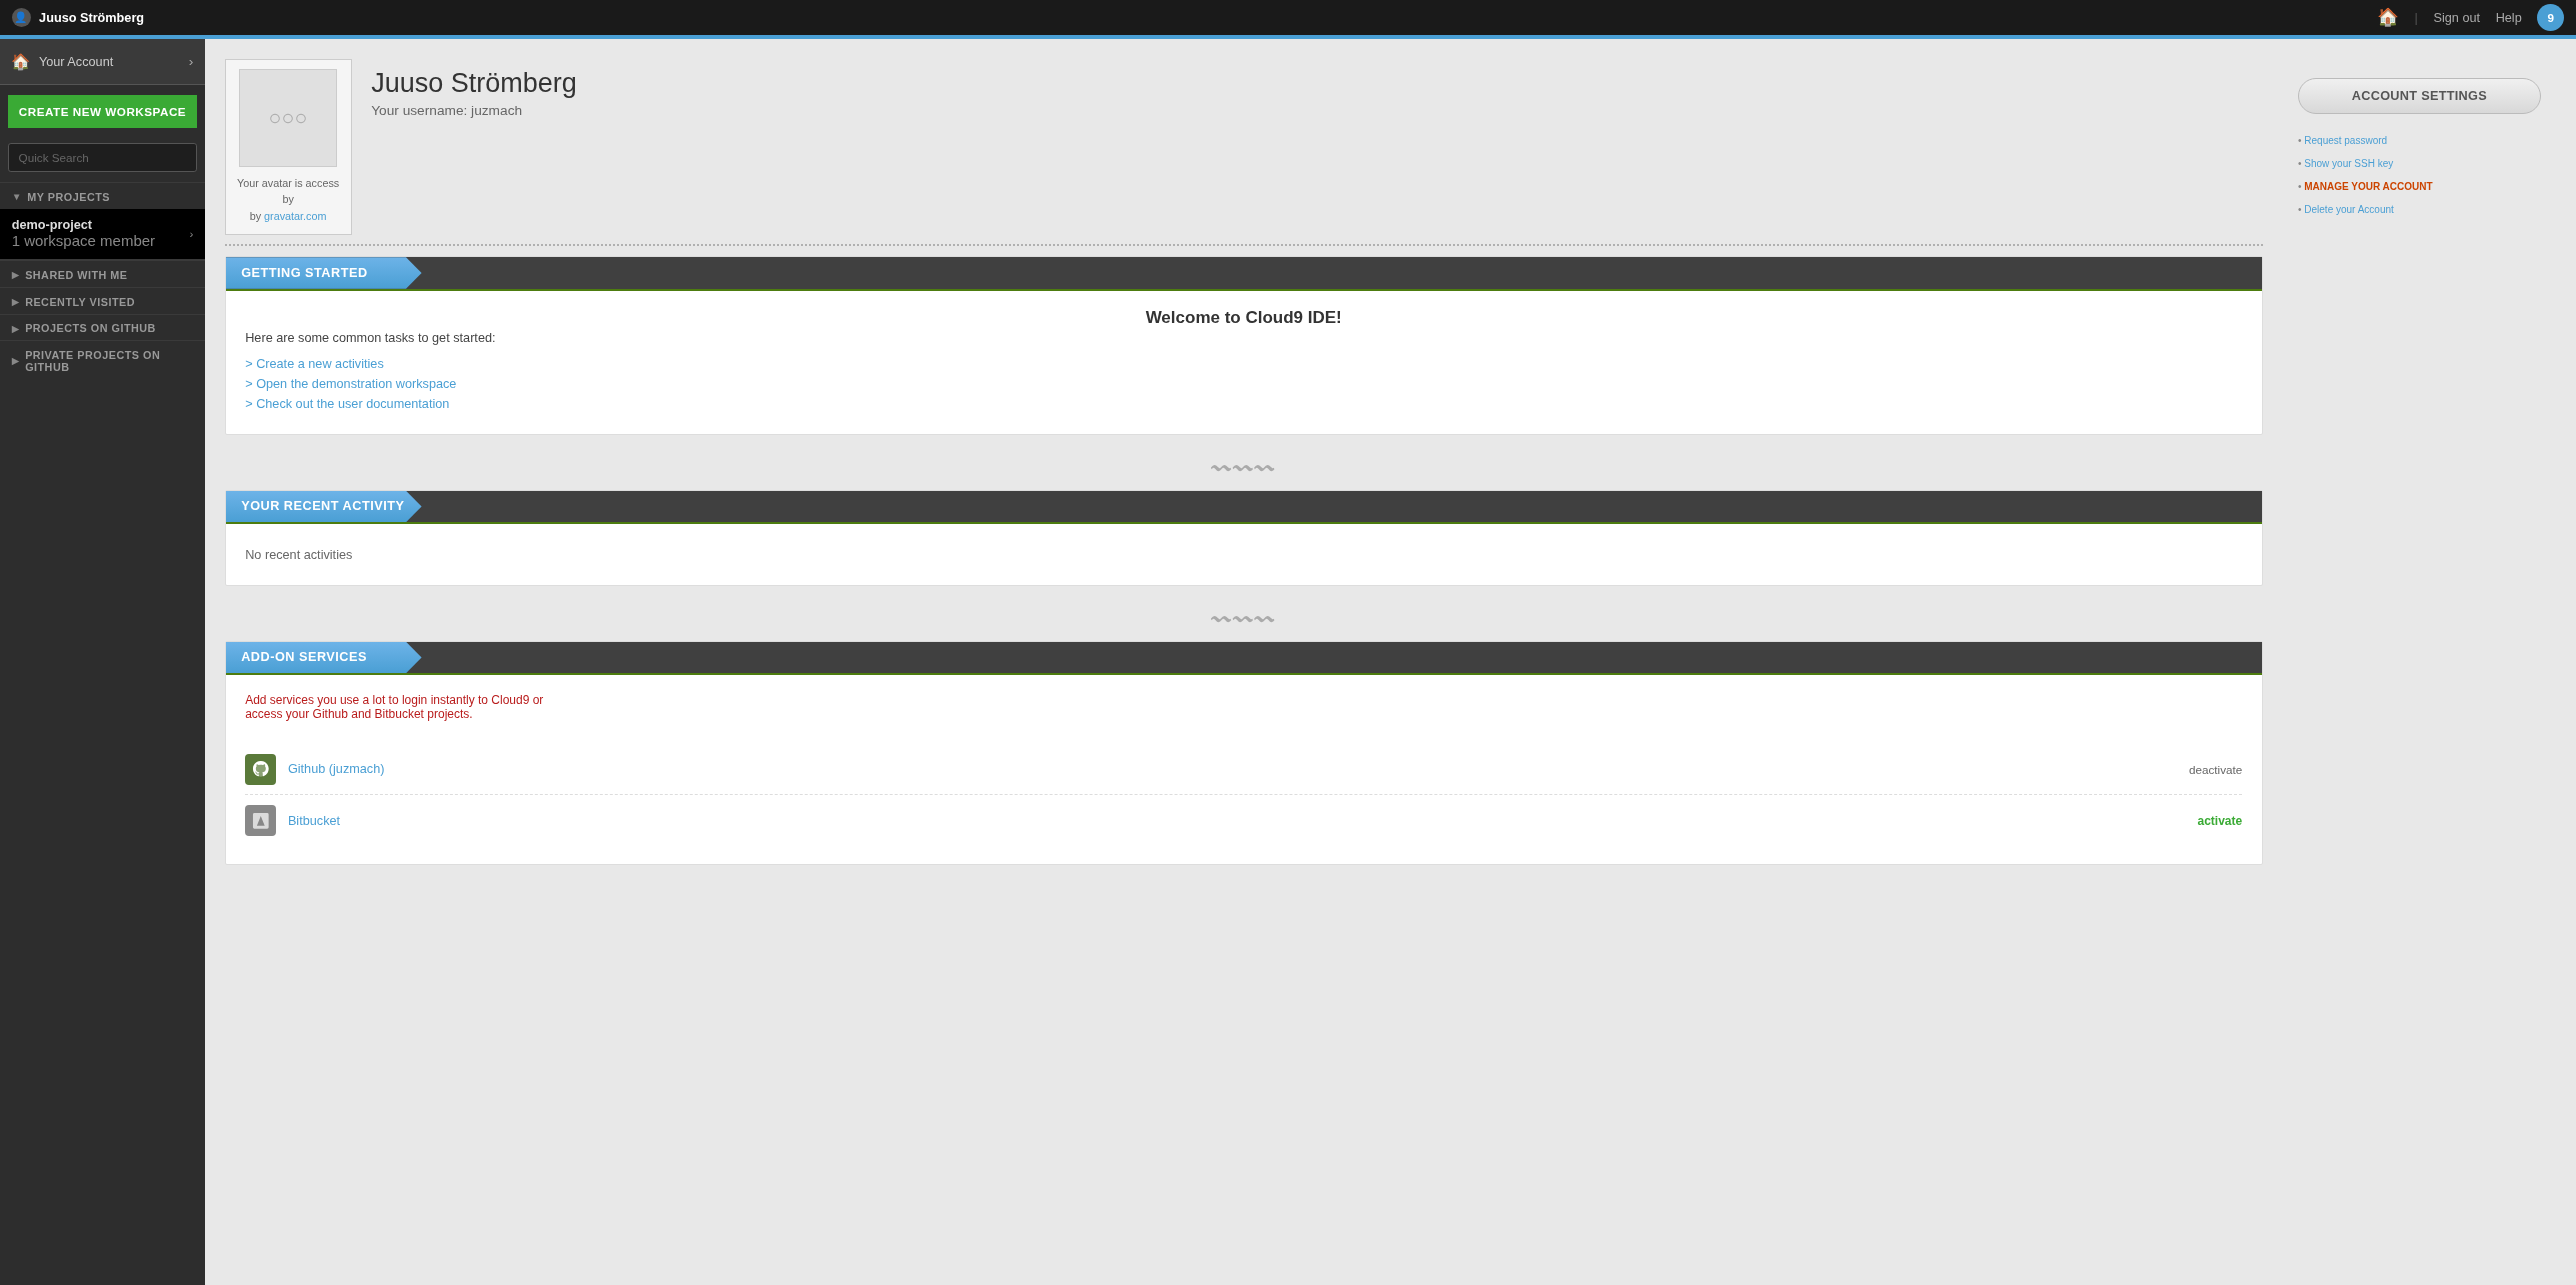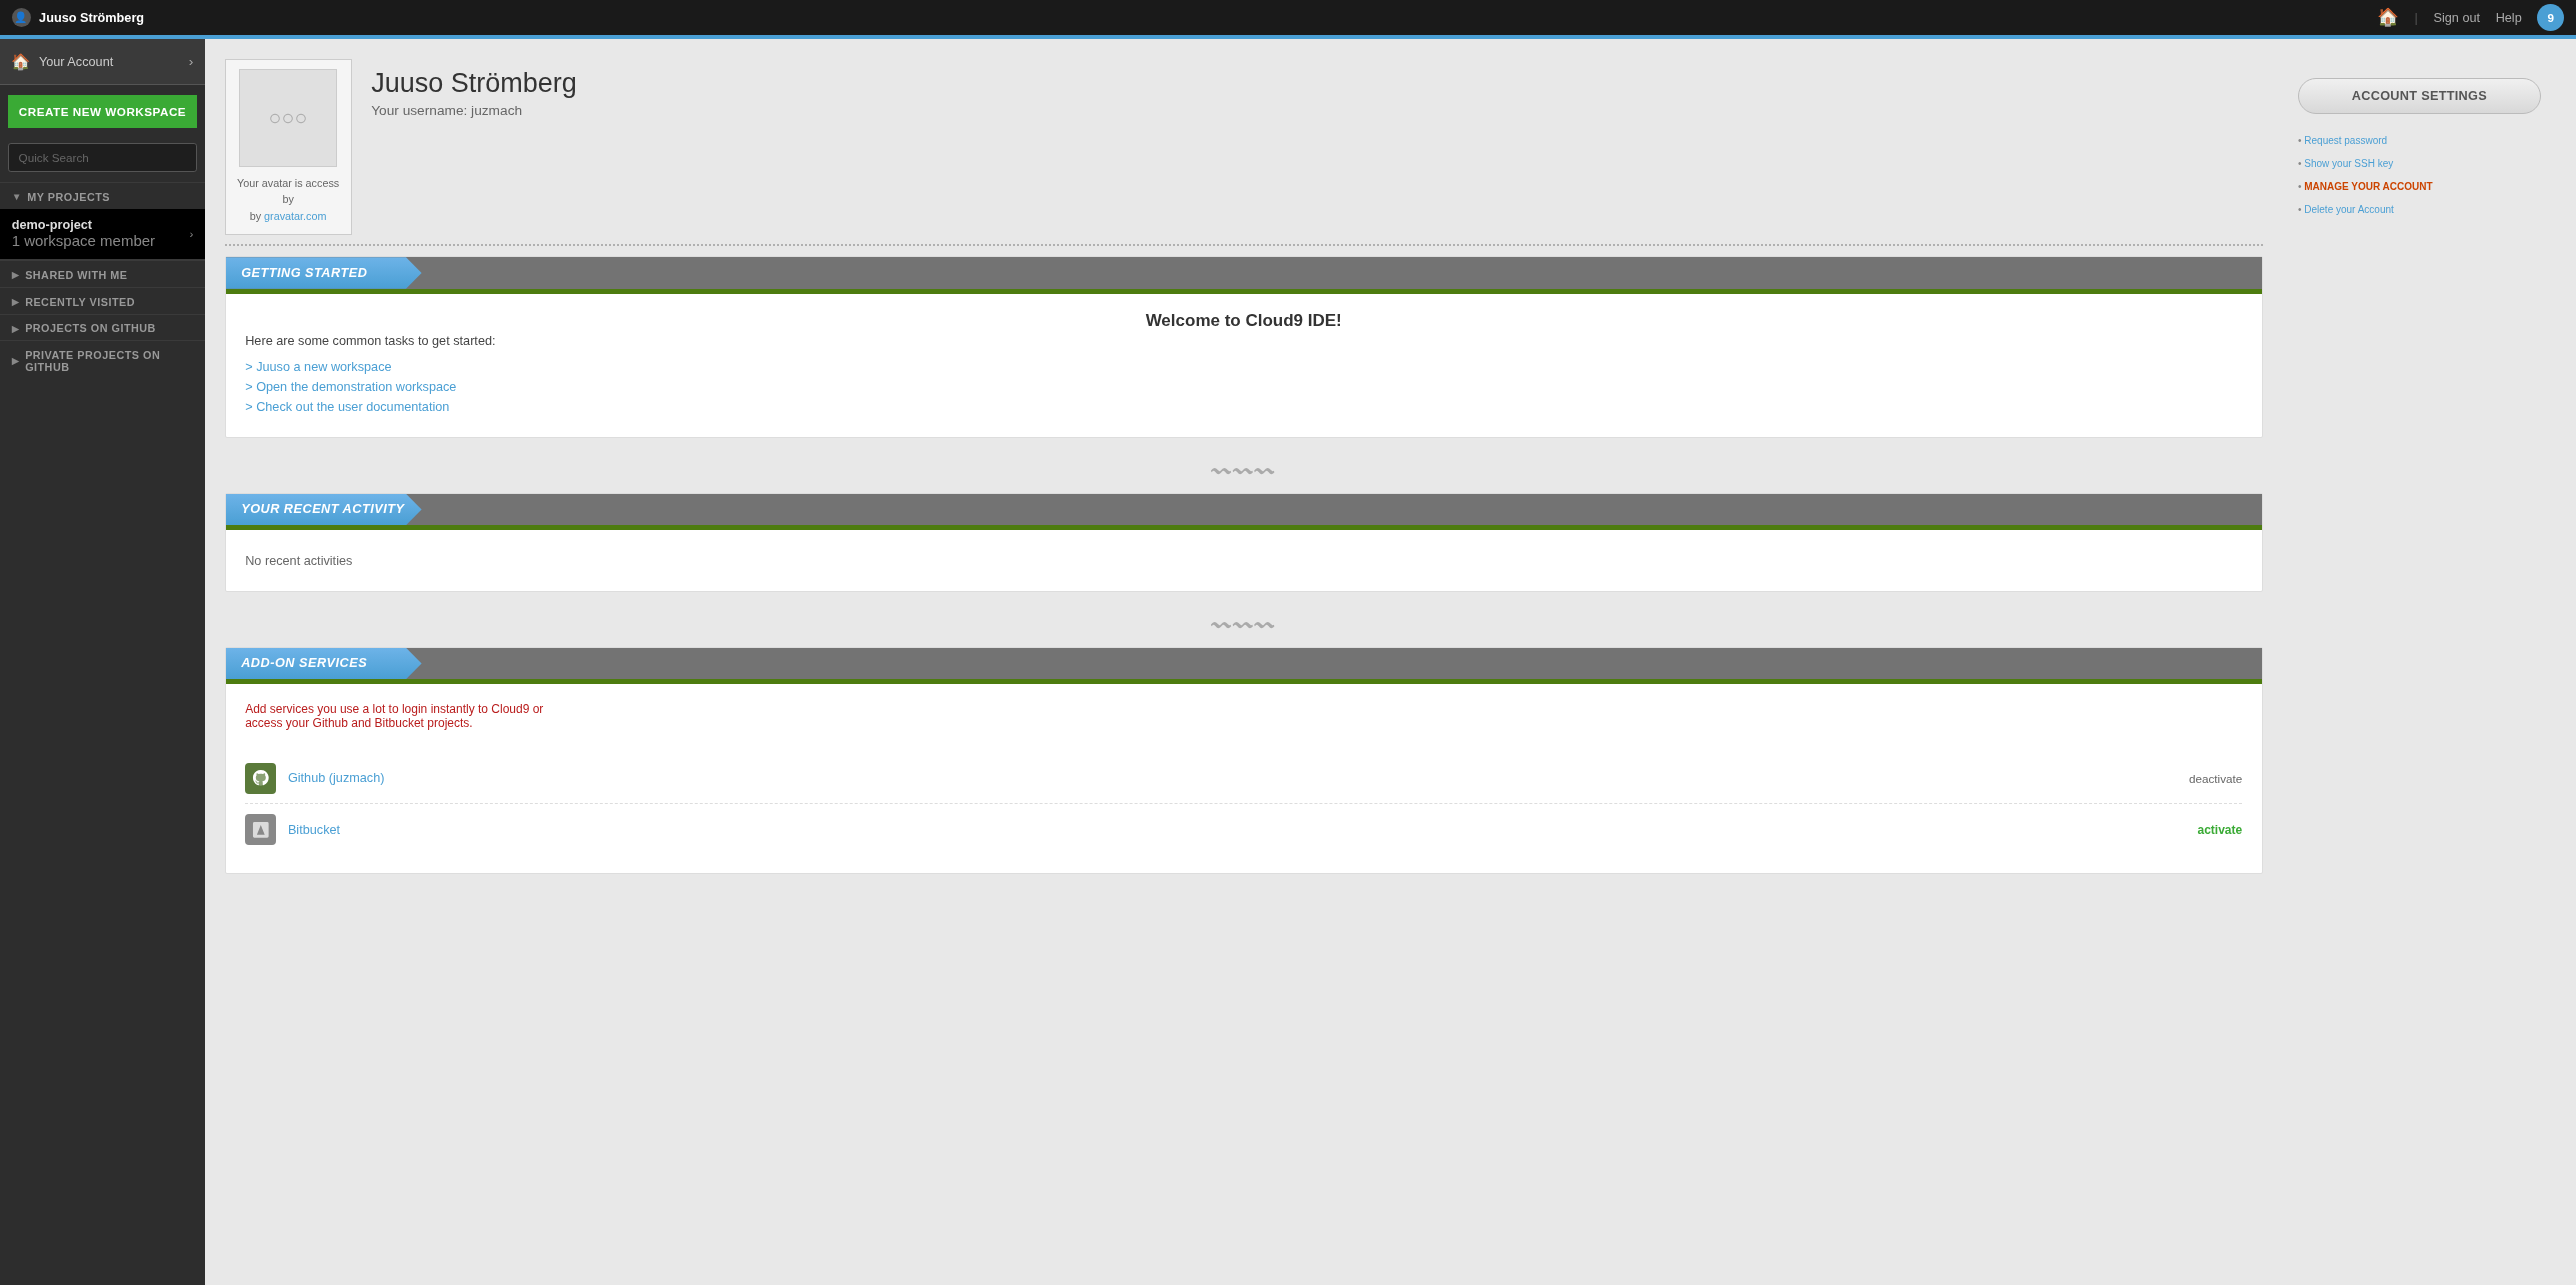--- a/index.html
+++ b/index.html
@@ -111,21 +111,21 @@
       background: #fff; border: 1px solid #ddd; margin-bottom: 15.6px;
       border-radius: 2px;
     }
     .card-header {
       background: linear-gradient(180deg, #6db3e8 0%, #4a9fd4 100%);
       color: #fff; font-size: 12.7px; font-weight: bold; letter-spacing: 0.5px;
       padding: 8.8px 15.6px; position: relative; display: inline-block;
       clip-path: polygon(0 0, calc(100% - 15.6px) 0, 100% 50%, calc(100% - 15.6px) 100%, 0 100%);
       min-width: 196px; margin-bottom: 0;
     }
-    .card-header-wrap { background: #737373; padding: 0; border-bottom: 5px solid #4d7c0f; font-style: italic; }
+    .card-header-wrap { background: #404040; padding: 0; border-bottom: 2px solid #4d7c0f; }
     .card-body { padding: 17.6px 19.6px; }
 
     .getting-started-welcome { font-weight: bold; font-size: 17px; color: #333; margin-bottom: 3px; text-align: center; }
     .getting-started-sub { color: #444; font-size: 12.7px; margin-bottom: 11.7px; }
     .gs-link { color: #4a9fd4; text-decoration: none; font-size: 12.7px; display: block; margin: 5.9px 0; }
     .gs-link::before { content: '> '; color: #4a9fd4; }
 
     .no-activity { color: #666; font-size: 12.7px; padding: 5.9px 0; }
 
     .addon-desc { color: #b91c1c; font-size: 12px; margin-bottom: 23px; }
@@ -257,21 +257,21 @@
 
       <hr class="dotted-divider">
 
       <div class="card">
         <div class="card-header-wrap">
           <div class="card-header">GETTING STARTED</div>
         </div>
         <div class="card-body">
           <div class="getting-started-welcome">Welcome to Cloud9 IDE!</div>
           <div class="getting-started-sub">Here are some common tasks to get started:</div>
-          <a class="gs-link">Juuso a new workspace</a>
+          <a class="gs-link">Create a new activities</a>
           <a class="gs-link">Open the demonstration workspace</a>
           <a class="gs-link">Check out the user documentation</a>
         </div>
       </div>
 
       <div class="wavy-sep">〰〰〰</div>
 
       <div class="card">
         <div class="card-header-wrap">
           <div class="card-header">YOUR RECENT ACTIVITY</div>

